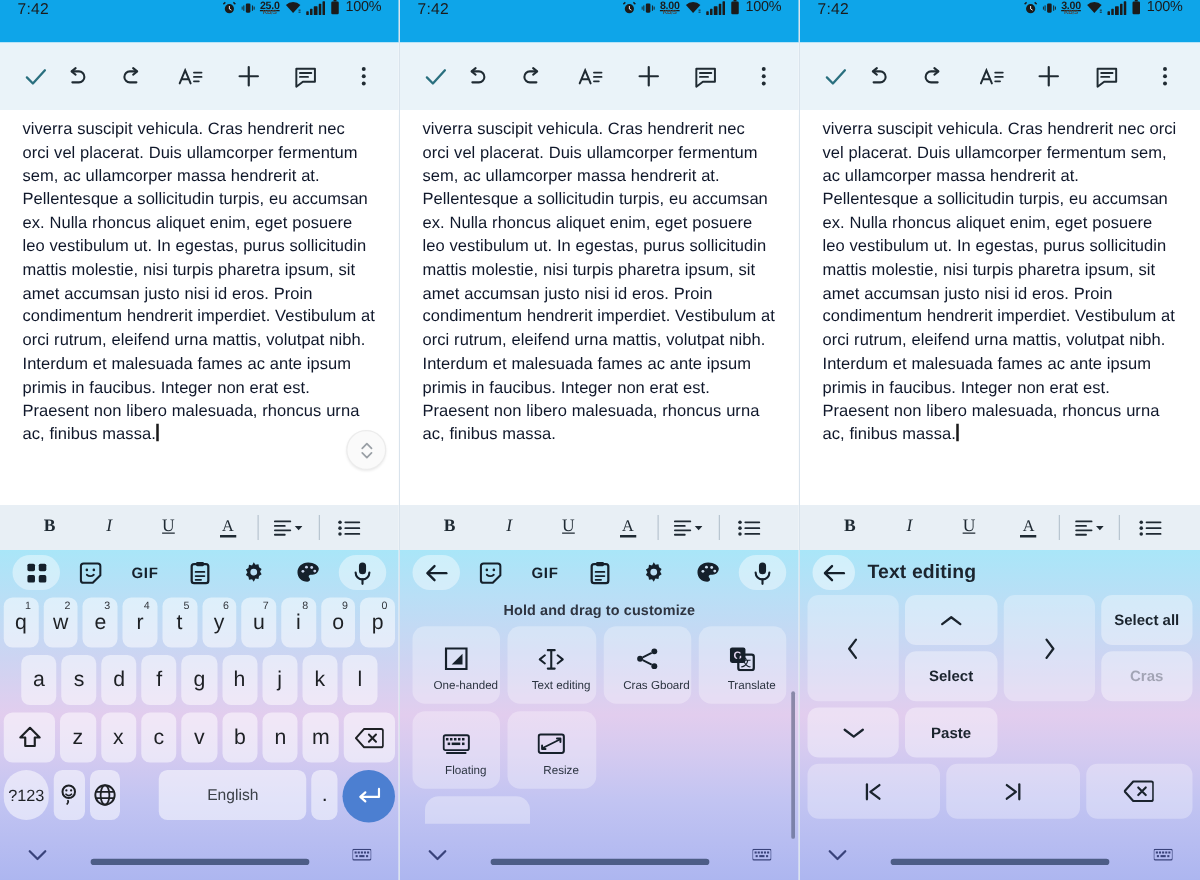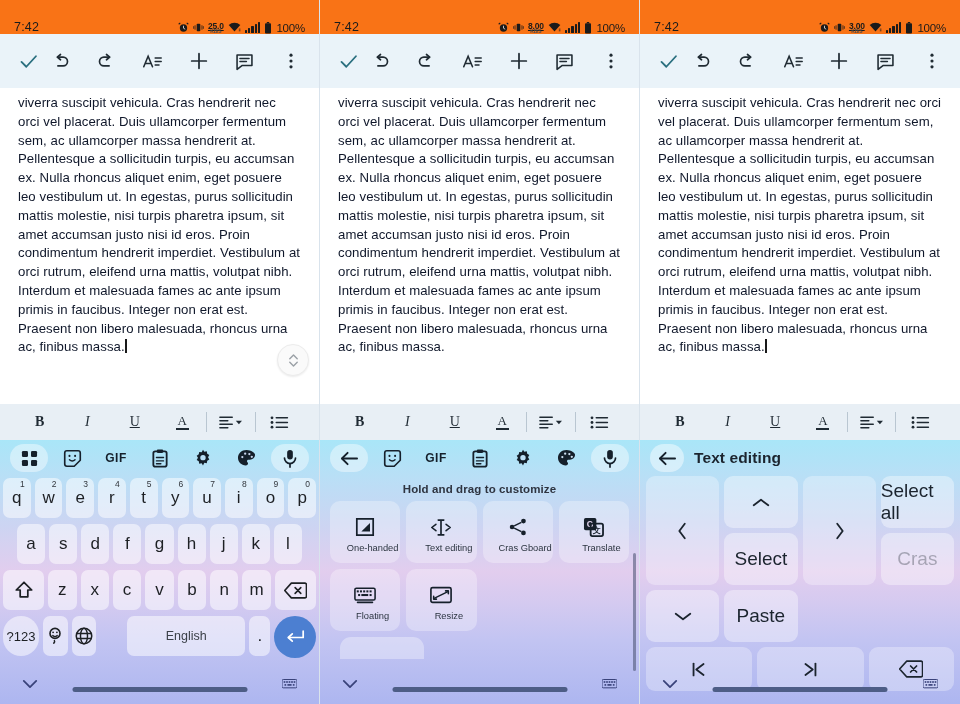--- a/index.html
+++ b/index.html
@@ -7,21 +7,21 @@
     width:960px; height:704px; overflow:hidden;
     font-family:"Liberation Sans", sans-serif;
     background:#fff;
   }
   .screen { width:960px; height:704px; display:flex; }
   .panel { width:320px; height:704px; position:relative; display:flex; flex-direction:column;
            border-right:1px solid #d9e3ec; overflow:hidden; background:#fff; }
   .panel:last-child { border-right:none; }
 
   
-  .statusbar { height:34px; background:#f97316; display:flex; align-items:flex-end;
+  .statusbar { height:34px; background:#0ea5e9; display:flex; align-items:flex-start;
                padding:0 14px; flex:0 0 34px; }
   .sb-time { font-size:12.5px; color:#1b1b1b; font-weight:400; letter-spacing:.2px; }
   .sb-right { margin-left:auto; display:flex; align-items:center; gap:4px; }
   .sb-ico { display:flex; align-items:center; }
   .sb-rate { display:flex; flex-direction:column; align-items:center; line-height:1; }
   .sb-rate .n { font-size:8.5px; font-weight:700; color:#1b1b1b; letter-spacing:-.2px;text-decoration:underline; }
   .sb-rate .u { font-size:5px; font-weight:700; color:#4a4a4a; letter-spacing:-.2px; margin-top:-1px;}
   .sb-batt { font-size:11.5px; color:#1b1b1b; letter-spacing:-.2px; }
   .bars { display:flex; align-items:flex-end; gap:1.2px; height:11px; }
   .bars i { width:2.2px; background:#1b1b1b; display:block; border-radius:.5px; }
@@ -100,23 +100,23 @@
                  border-radius:2px; background:rgba(70,78,110,.55); }
   .stub { width:84px; height:22px; border-radius:11px 11px 0 0;
           background:rgba(255,255,255,.34); margin:6px 0 0 20px; }
 
   
   .te-hdr { height:36px; display:flex; align-items:center; gap:10px; padding:0 10px; }
   .te-back { width:34px; height:28px; border-radius:14px; background:rgba(255,255,255,.46);
              display:flex; align-items:center; justify-content:center; color:#15202b; }
   .te-title { font-size:15.5px; color:#1b242e; font-weight:600; letter-spacing:.1px; }
   .te-grid { display:grid; grid-template-columns:repeat(4,1fr); gap:5px; padding:0 6px; }
-  .te-key { border-radius:9px; background:rgba(255,255,255,.38); height:52px;
+  .te-key { border-radius:9px; background:rgba(255,255,255,.38); height:40px;
             display:flex; align-items:center; justify-content:center;
-            color:#1b242e; font-size:19px; }
+            color:#1b242e; font-size:12px;font-weight:bold; }
   .te-key.empty { background:rgba(255,255,255,.30); }
   .te-key.tall { grid-row:span 2; height:auto; }
   .te-key.dim { color:rgba(27,36,46,.33); }
   .te-bottom { display:grid; grid-template-columns:1.12fr 1.12fr .9fr; gap:5px;
                padding:5px 6px 0 6px; }
   .te-bkey { height:44px; border-radius:9px; background:rgba(255,255,255,.30);
              display:flex; align-items:center; justify-content:center; color:#1b242e; }
   svg { display:block; }
 </style>
 </head>

